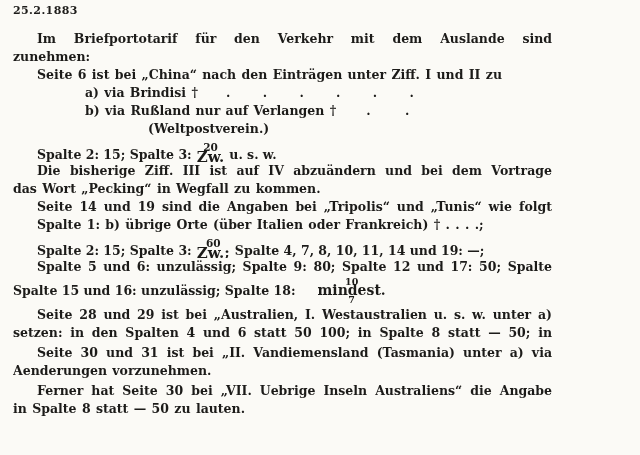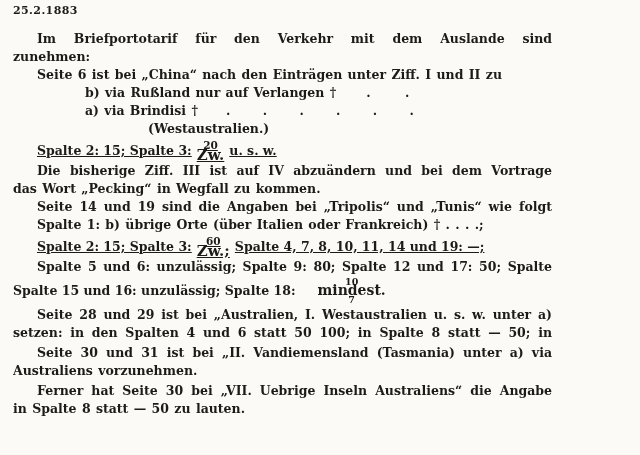--- a/index.html
+++ b/index.html
@@ -38,24 +38,23 @@
   }
   .mt12 { margin-top: 12px; }
   .mt2  { margin-top: 2px; }
   .item { padding-left: 72px; white-space: nowrap; }
   .welt { padding-left: 135px; white-space: nowrap; }
   .dots-a { margin-left: 28px; word-spacing: 28px; }
   .dots-b { margin-left: 30px; word-spacing: 30px; }
   .fracline {
     height: 24px;
     display: flex;
-    align-items: center;
+    align-items: flex-end;
     font-size: 12.5px;
     overflow: hidden;
-    text-decoration: underline;
   }
   .fracline.indent { padding-left: 24px; }
   .frac {
     display: inline-flex;
     flex-direction: column;
     align-items: center;
     line-height: 10px;
     font-size: 10px;
     margin: 0 5px;
   }
@@ -84,26 +83,26 @@
 <div class="page">
 
   <div class="date">25.2.1883</div>
 
   <div class="l indent jl mt12">Im Briefportotarif für den Verkehr mit dem Auslande sind nachstehende Aenderungen vor-</div>
   <div class="l">zunehmen:</div>
 
   <div class="l indent">Seite 6 ist bei „China“ nach den Einträgen unter Ziff. I und II zu setzen:</div>
 
   <div class="l item">
+    <span>a) via Brindisi †</span><span class="dots-a">. . . . . .</span>
+  </div>
+  <div class="l item">
     <span>b) via Rußland nur auf Verlangen †</span><span class="dots-b">. .</span>
   </div>
-  <div class="l item">
-    <span>a) via Brindisi †</span><span class="dots-a">. . . . . .</span>
-  </div>
-  <div class="l welt">(Westaustralien.)</div>
+  <div class="l welt">(Weltpostverein.)</div>
 
   <div class="fracline indent">
     <span>Spalte 2: 15; Spalte 3:</span>
     <span class="frac">
       <span class="fnum">20</span>
       <span class="fden">Zw.</span>
     </span>
     <span>u. s. w.</span>
   </div>
 
@@ -130,18 +129,18 @@
       <span class="snum">10</span>
       <span class="smid">mindest.</span>
       <span class="snum">7</span>
     </span>
   </div>
 
   <div class="l indent jl mt2">Seite 28 und 29 ist bei „Australien, I. Westaustralien u. s. w. unter a) via Brindisi“ zu</div>
   <div class="l jl">setzen: in den Spalten 4 und 6 statt 50 100; in Spalte 8 statt — 50; in Spalte 10 statt</div>
 
   <div class="l indent jl mt2">Seite 30 und 31 ist bei „II. Vandiemensland (Tasmania) unter a) via Brindisi“ die gleiche</div>
-  <div class="l">Australiens vorzunehmen.</div>
+  <div class="l">Aenderungen vorzunehmen.</div>
 
   <div class="l indent jl mt2">Ferner hat Seite 30 bei „VII. Uebrige Inseln Australiens“ die Angabe unter a) via Brindisi †</div>
   <div class="l">in Spalte 8 statt — 50 zu lauten.</div>
 
 </div>
 
 </body></html>

